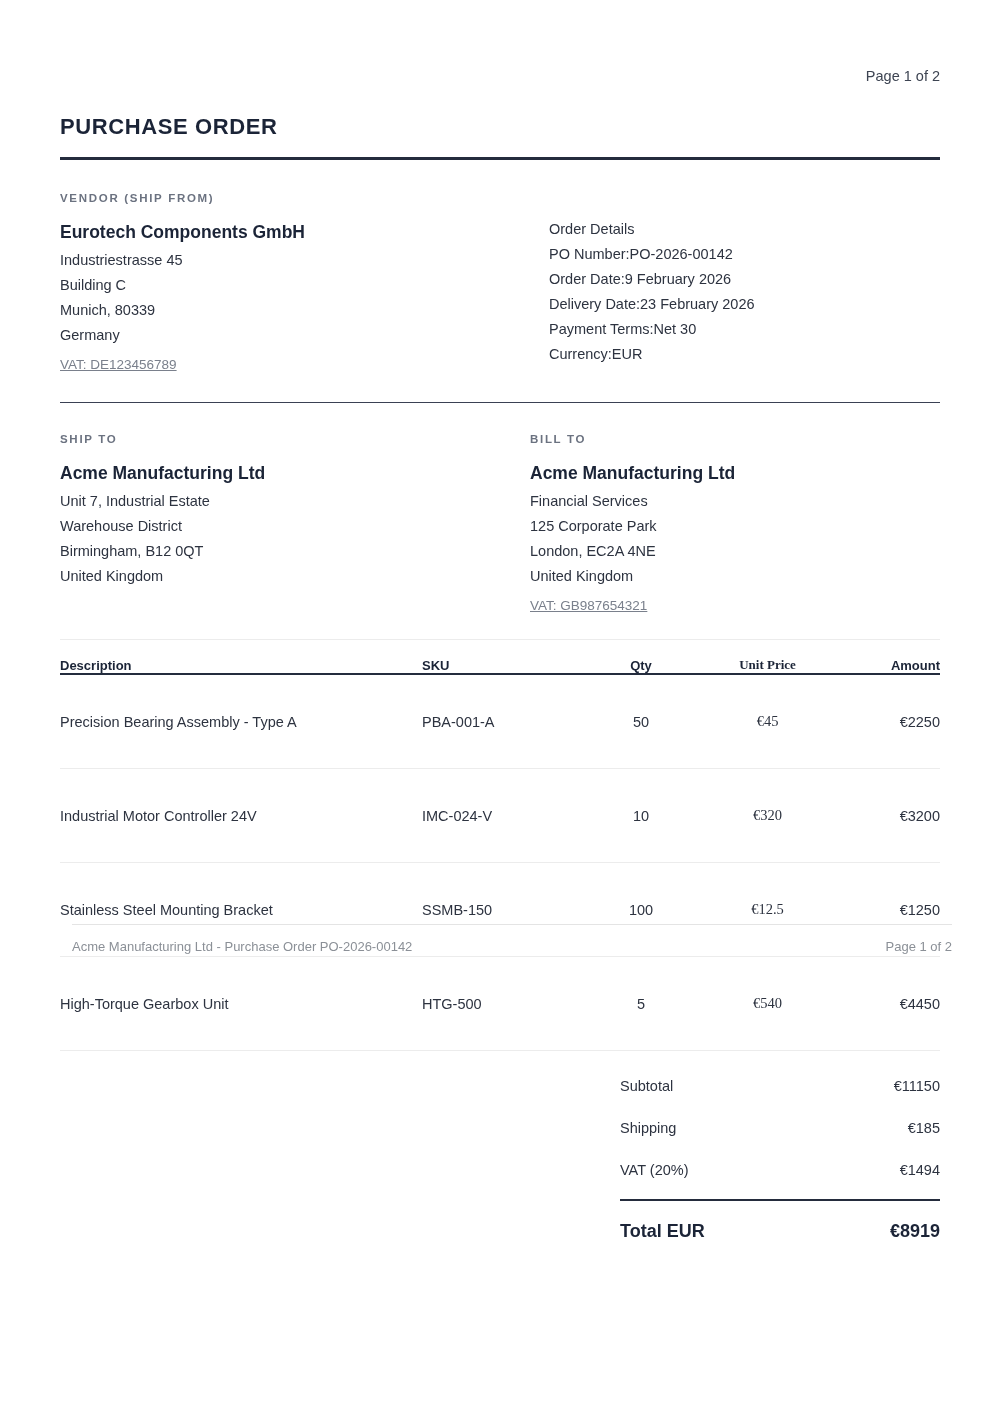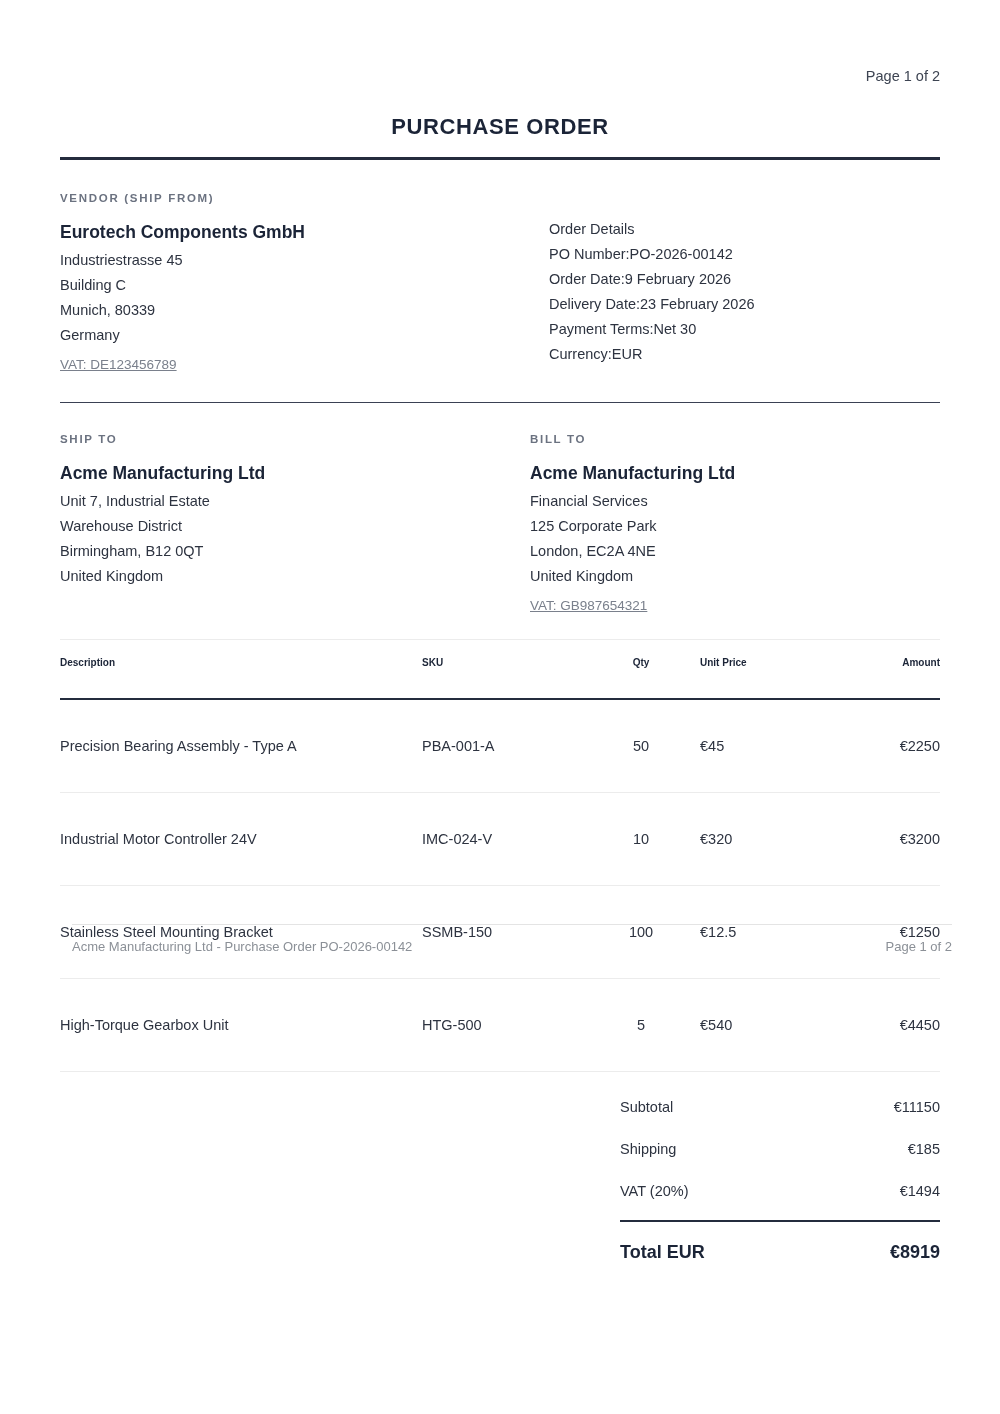--- a/index.html
+++ b/index.html
@@ -24,21 +24,21 @@
 
   
   .page-num-top {
     padding-top: 68px;
     text-align: right;
     font-size: 14.5px;
     color: #3d4452;
   }
   .doc-title {
     margin-top: 30px;
-    text-align: center;
+    text-align: left;
     font-size: 22px;
     font-weight: bold;
     letter-spacing: 0.6px;
     color: #1b2437;
   }
   .rule-heavy {
     margin-top: 17px;
     height: 3px;
     background: #242c3d;
   }
@@ -91,37 +91,37 @@
     font-size: 14.5px;
     color: #2d3340;
     margin-bottom: 9px;
   }
 
   .parties-block { padding-top: 30px; padding-bottom: 26px; }
 
   
   .items { width: 100%; border-collapse: collapse; table-layout: fixed; }
   .items th {
-    font-size: 10px;
-    font-weight: bold;
-    color: #1b2437;
-    padding: 17px 0 30px 0;
+    font-size: 13px;
+    font-weight: bold;
+    color: #1b2437;
+    padding: 17px 0 0 0;
     border-bottom: 2px solid #242c3d;
   }
   .items td {
     font-size: 14.5px;
     color: #2d3340;
     padding: 38px 0 38px 0;
     border-bottom: 1px solid #ececec;
   }
   .items tr:last-child td { border-bottom: none; }
   .c-desc  { width: 362px; text-align: left; }
   .c-sku   { width: 160px; text-align: left; }
   .c-qty   { width: 118px; text-align: center; }
-  .c-price { width: 135px; text-align: left; }
+  .c-price { width: 135px; text-align: center; font-family: Liberation Serif, serif; }
   .c-amt   { width: 105px; text-align: right; }
 
   .table-top-rule { height: 1px; background: #ececec; }
 
   
   .totals-wrap {
     display: flex;
     justify-content: flex-end;
     border-top: 1px solid #ececec;
   }

